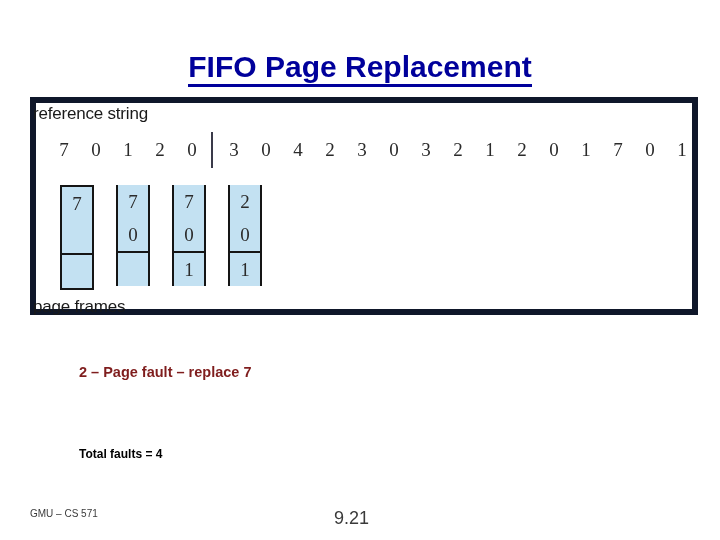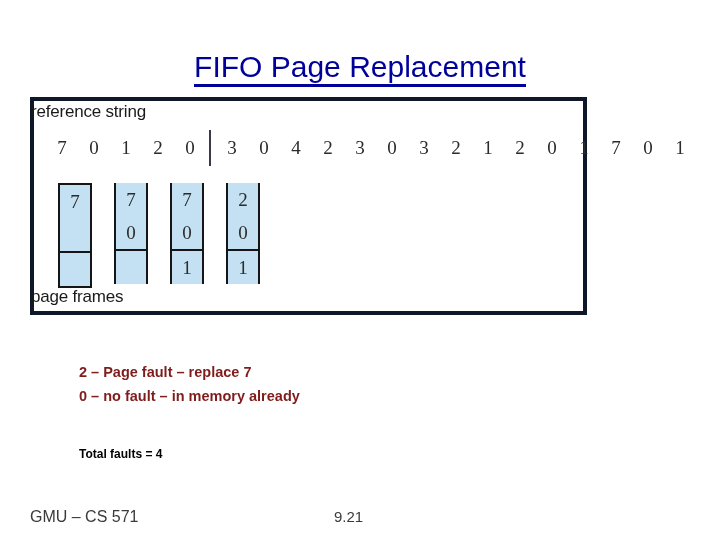--- a/index.html
+++ b/index.html
@@ -24,30 +24,31 @@
     text-align: center;
     font-size: 30px;
     font-weight: normal;
     color: #00009B;
     letter-spacing: 0px;
     line-height: 34px;
   }
   #slide-title .ul {
     border-bottom: 3px solid #00009B;
     padding-bottom: 1px;
+    font-weight: bold;
   }
 
   
   #figure-frame {
     position: absolute;
     left: 30px;
     top: 97px;
-    width: 557px;
+    width: 668px;
     height: 218px;
-    border: 4px solid #0f172a;
+    border: 6px solid #0f172a;
     box-sizing: border-box;
     background: #ffffff;
   }
 
   .fig-inner {
     position: absolute;
     left: 0;
     top: 0;
     right: 0;
     bottom: 0;
@@ -125,21 +126,21 @@
     border-top: 2px solid #151515;
   }
   .frame-cell.empty {
     color: transparent;
   }
 
   
   #page-frames-label {
     position: absolute;
     left: -3px;
-    top: 186px;
+    top: 194px;
     font-family: "Liberation Sans", sans-serif;
     font-size: 17px;
     color: #1a1a1a;
     white-space: nowrap;
     letter-spacing: -0.2px;
   }
 
   
   #notes-block {
     position: absolute;
@@ -164,28 +165,28 @@
     position: absolute;
     left: 0;
     top: 508px;
     width: 720px;
     height: 18px;
   }
   #footer-left {
     position: absolute;
     left: 30px;
     top: 0;
-    font-size: 16px;
+    font-size: 10px;
     color: #3a3a3a;
   }
   #footer-page {
     position: absolute;
     left: 334px;
     top: 0;
-    font-size: 15px;
+    font-size: 18px;
     color: #3a3a3a;
   }
 </style>
 </head>
 <body>
 
 <div id="slide-title"><span class="ul">FIFO Page Replacement</span></div>
 
 <div id="figure-frame">
   <div class="fig-inner">
@@ -239,21 +240,20 @@
         </div>
       </div>
 
     <div id="page-frames-label">page frames</div>
 
   </div>
 </div>
 
 <div id="notes-block">
   <div>2 – Page fault – replace 7</div>
-  <div>0 – no fault – in memory already</div>
 </div>
 
 <div id="total-faults">Total faults = 4</div>
 
 <div id="footer">
   <div id="footer-left">GMU – CS 571</div>
   <div id="footer-page">9.21</div>
 </div>
 
 </body></html>

